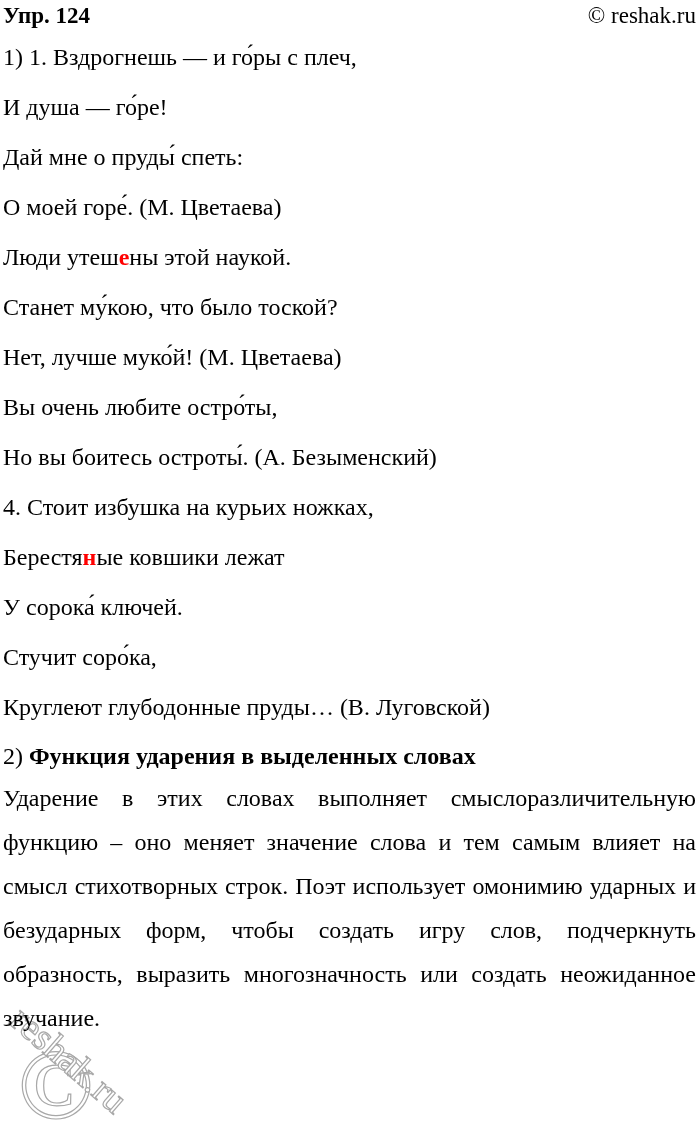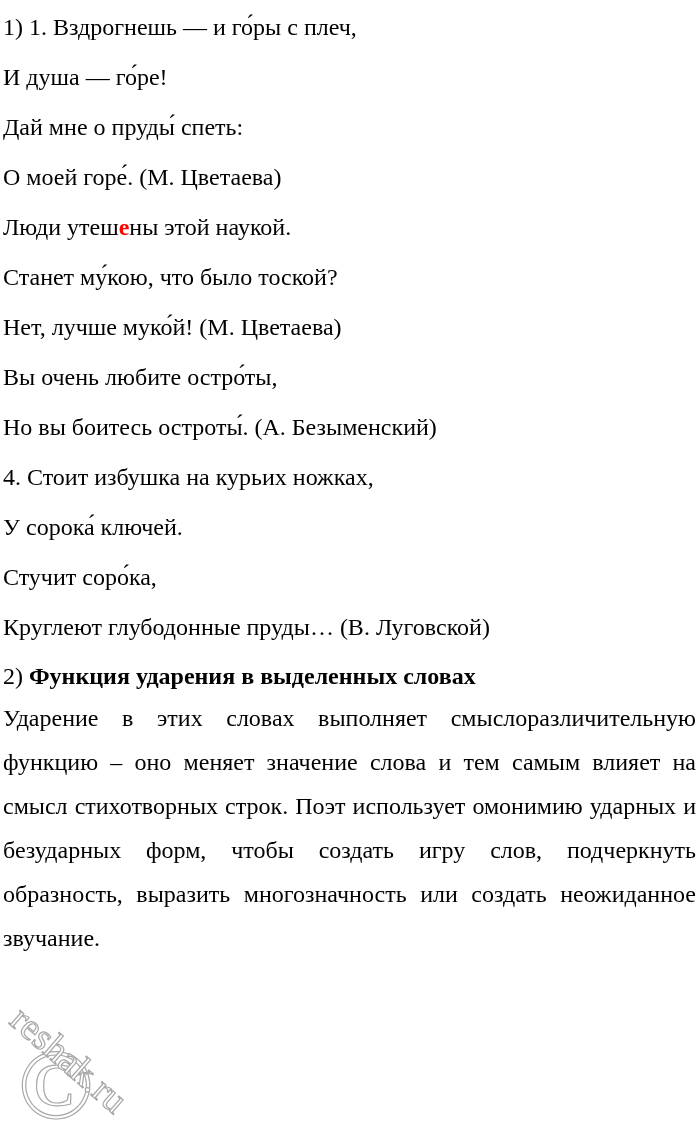--- a/index.html
+++ b/index.html
@@ -58,32 +58,37 @@
 
 <div class="page">
 
   <svg class="watermark" width="210" height="150" viewBox="0 0 210 150" aria-hidden="true">
     <text class="wm" x="18" y="133" font-size="100">©</text>
     <text class="wm" transform="translate(8,38) rotate(41)" font-size="38">reshak.ru</text>
   </svg>
 
   <div class="content">
 
+    <div class="header">
+      <span class="ex">Упр. 124</span>
+      <span>© reshak.ru</span>
+    </div>
 
     <div class="poem">
         <div class="poem-line"><span>1) 1. Вздрогнешь — и го́ры с плеч,</span></div>
         <div class="poem-line"><span>И душа — го́ре!</span></div>
         <div class="poem-line"><span>Дай мне о пруды́ спеть:</span></div>
         <div class="poem-line"><span>О моей горе́. (М. Цветаева)</span></div>
         <div class="poem-line"><span>Люди утеш</span><span class="red">е</span><span>ны этой наукой.</span></div>
         <div class="poem-line"><span>Станет му́кою, что было тоской?</span></div>
         <div class="poem-line"><span>Нет, лучше муко́й! (М. Цветаева)</span></div>
         <div class="poem-line"><span>Вы очень любите остро́ты,</span></div>
         <div class="poem-line"><span>Но вы боитесь остроты́. (А. Безыменский)</span></div>
         <div class="poem-line"><span>4. Стоит избушка на курьих ножках,</span></div>
+        <div class="poem-line"><span>Берестя</span><span class="red">н</span><span>ые ковшики лежат</span></div>
         <div class="poem-line"><span>У сорока́ ключей.</span></div>
         <div class="poem-line"><span>Стучит соро́ка,</span></div>
         <div class="poem-line"><span>Круглеют глубодонные пруды… (В. Луговской)</span></div>
       </div>
 
     <div class="section-heading"><span>2) </span><b>Функция ударения в выделенных словах</b></div>
 
     <div class="answer">Ударение в этих словах выполняет смыслоразличительную функцию – оно меняет значение слова и тем самым влияет на смысл стихотворных строк. Поэт использует омонимию ударных и безударных форм, чтобы создать игру слов, подчеркнуть образность, выразить многозначность или создать неожиданное звучание.</div>
 
   </div>

